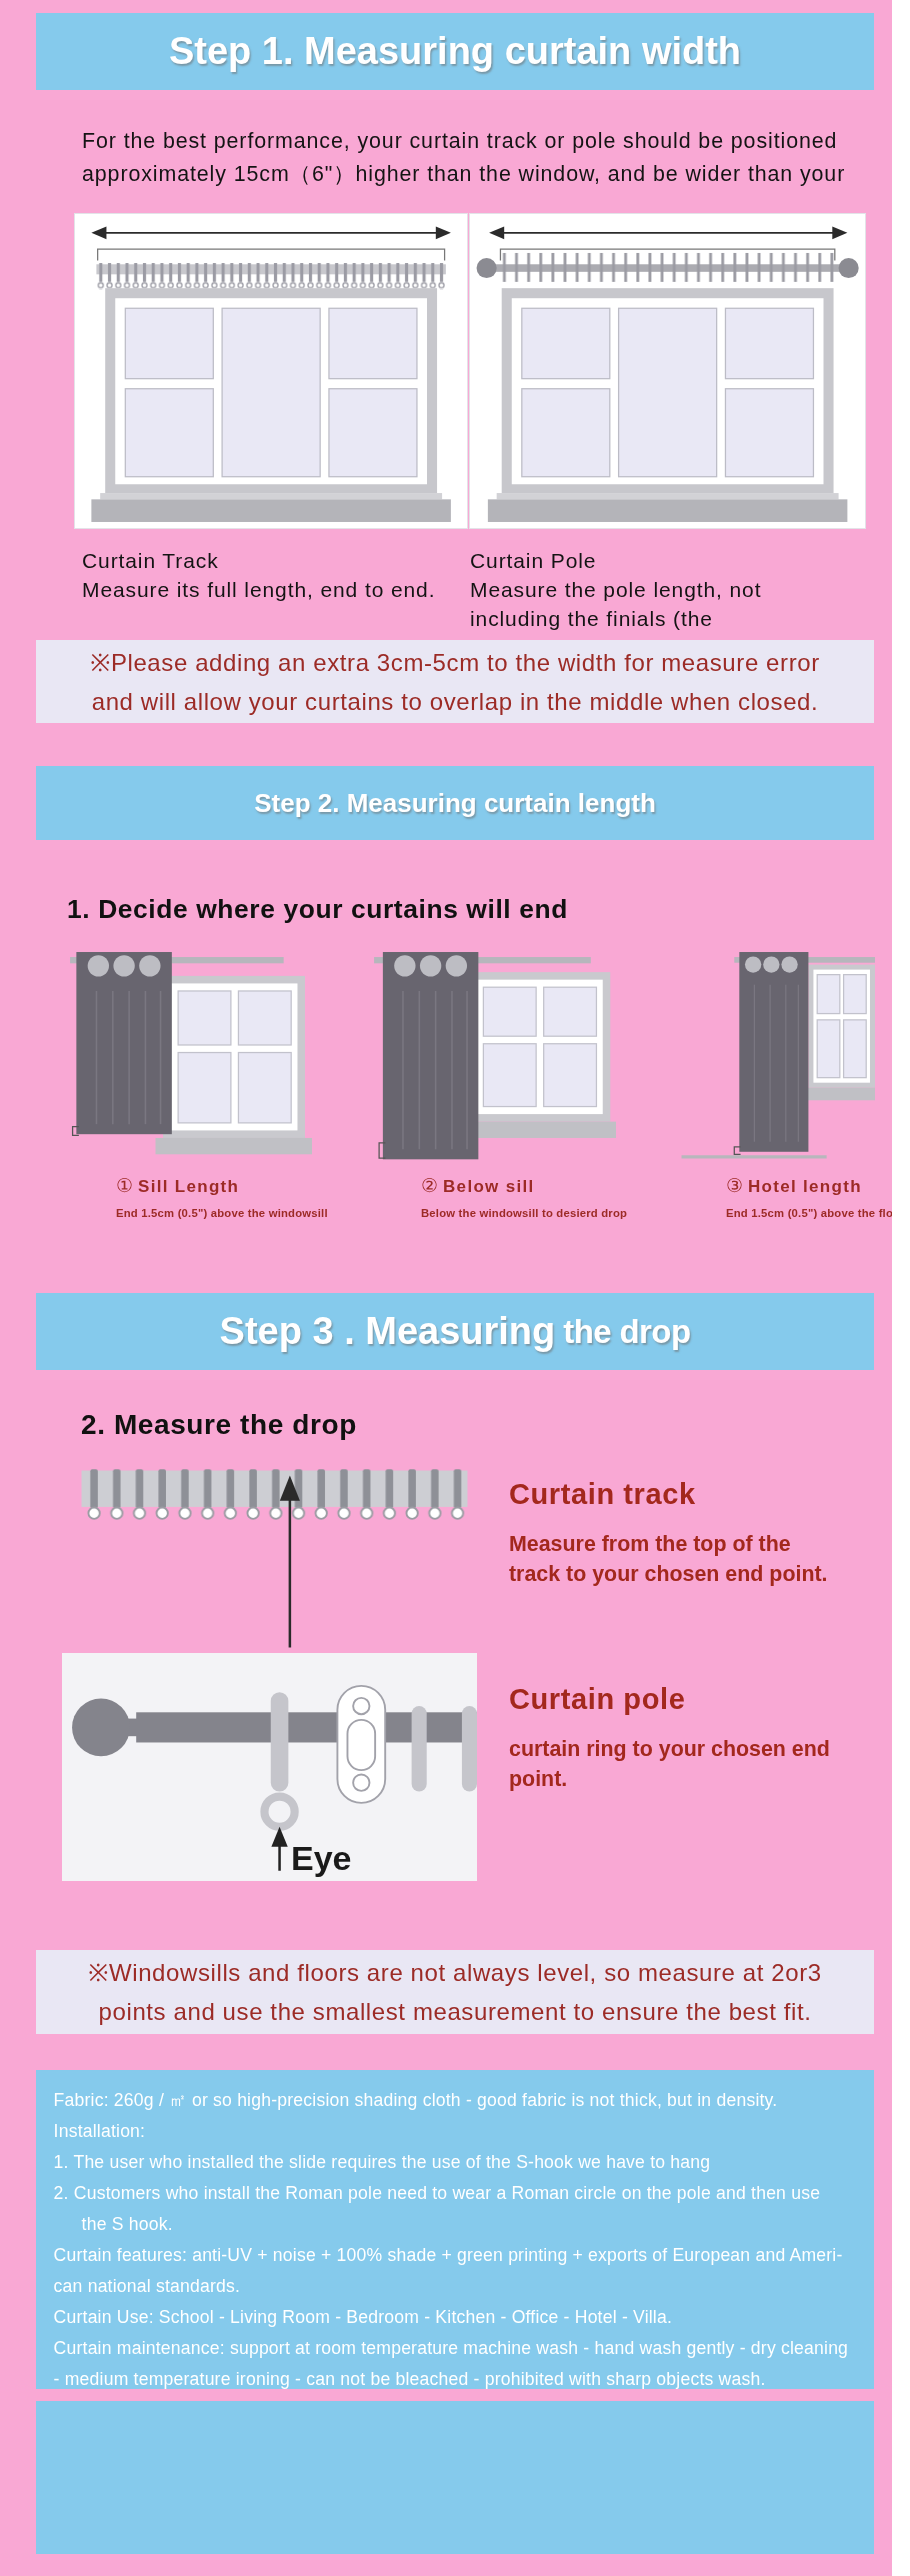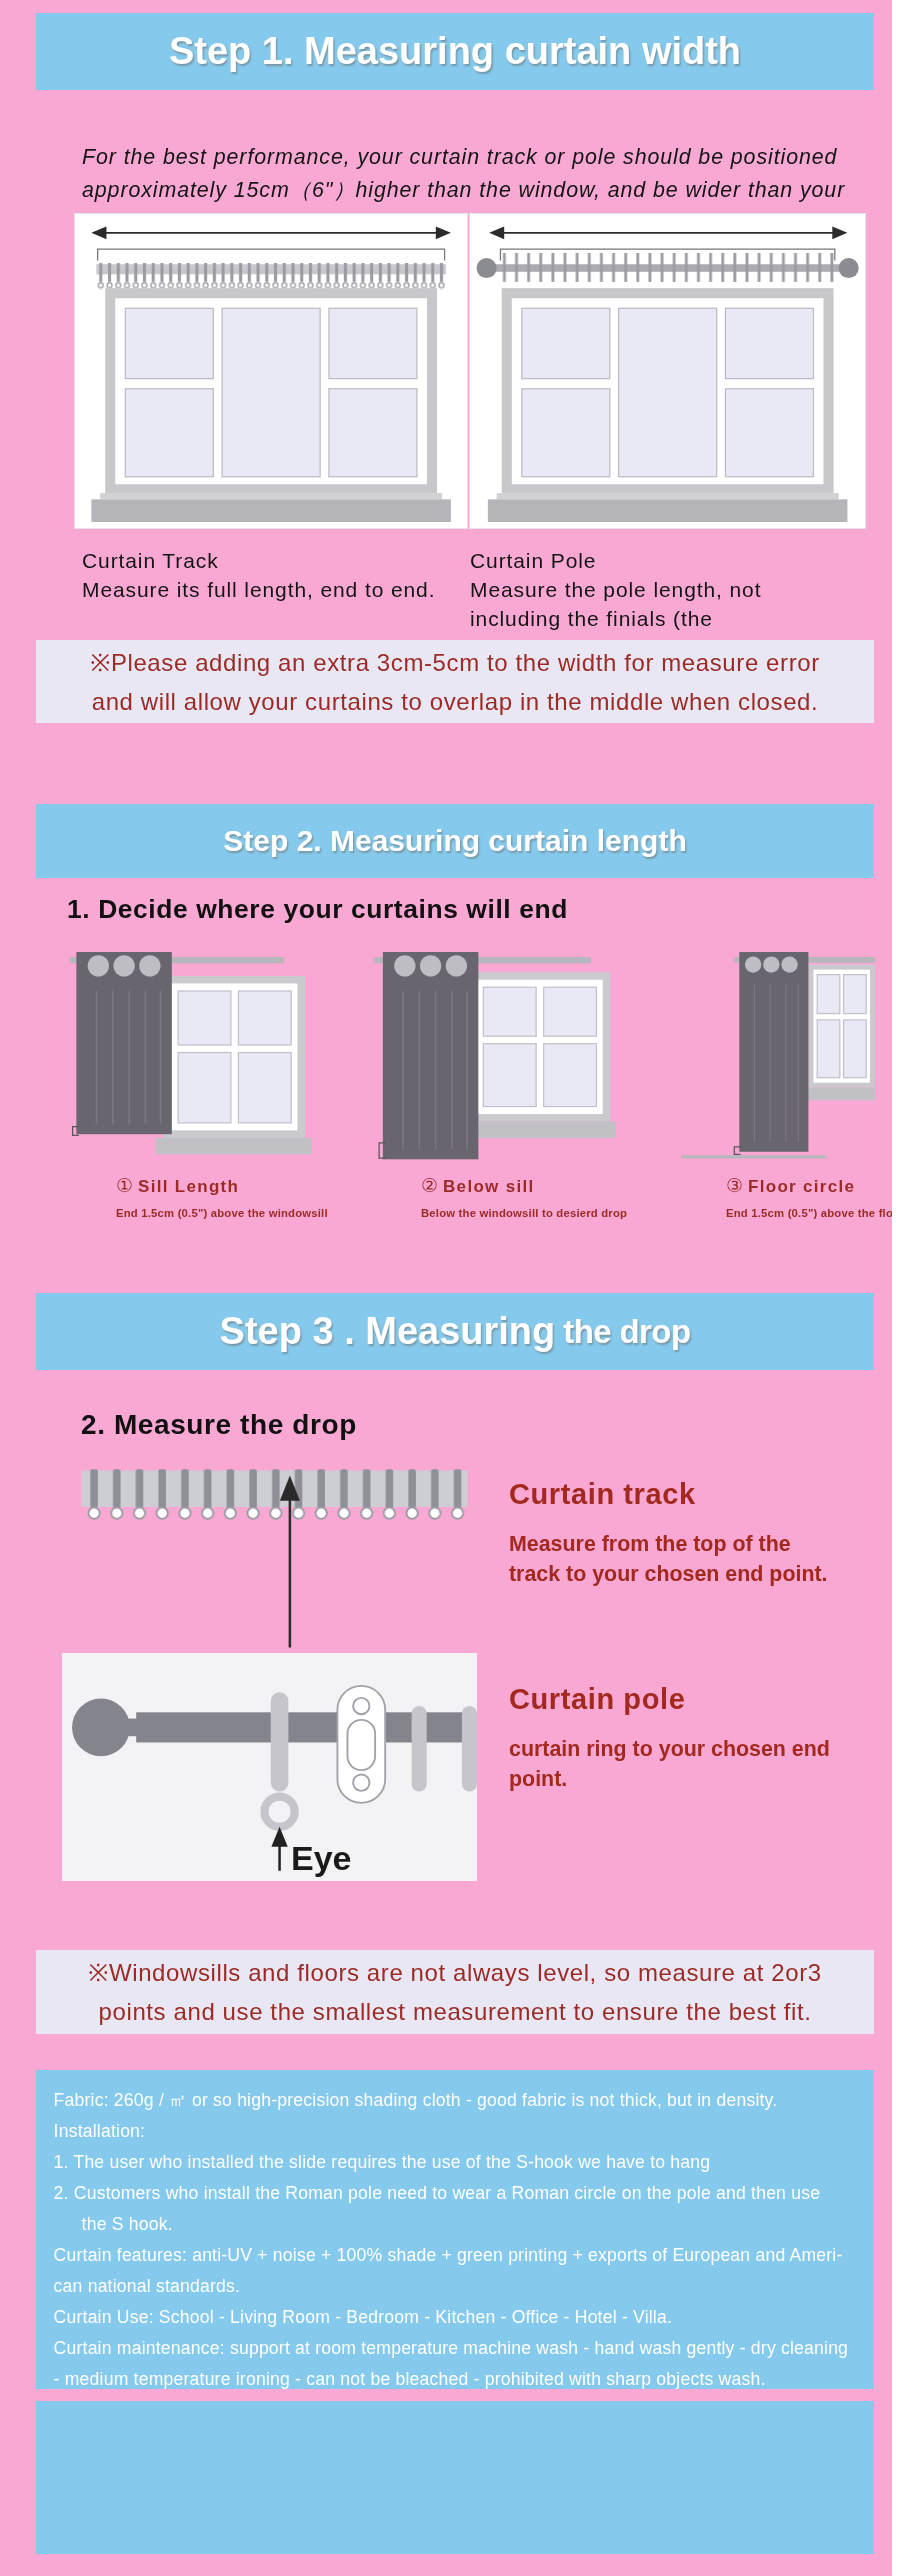--- a/index.html
+++ b/index.html
@@ -4,27 +4,27 @@
 <style>
   html,body{margin:0;padding:0;background:#fff;}
   .page{position:relative;width:892px;height:2576px;background:#f9a8d4;
         font-family:"Liberation Sans",sans-serif;overflow:hidden;}
 
   
   .banner{position:absolute;left:36px;width:838px;background:#85caec;color:#ffffff;
           display:flex;align-items:center;justify-content:center;font-weight:bold;
           text-shadow:1.3px 1.9px 1.9px rgba(110,110,110,.55);}
   #banner1{top:13.2px;height:77px;font-size:38px;}
-  #banner2{top:804px;height:74px;font-size:30px;}
+  #banner2{top:766px;height:74px;font-size:26px;}
   #banner3{top:1293px;height:77px;font-size:38px;}
   #banner3 .part2{font-size:33px;margin-left:8px;letter-spacing:-0.6px;}
 
   
-  .intro{position:absolute;top:141px;left:82px;color:#141414;font-size:21.4px;
-         letter-spacing:0.9px;line-height:33px;white-space:nowrap;font-style:italic;}
+  .intro{position:absolute;top:125px;left:82px;color:#141414;font-size:21.4px;
+         letter-spacing:0.9px;line-height:33px;white-space:nowrap;}
 
   
   .panel{position:absolute;background:#fff;border:0.6px solid #e3e3e8;}
   #panel-track{top:213px;left:74px;width:392px;height:314px;}
   #panel-pole{top:213px;left:469px;width:395px;height:314px;}
 
   
   .cap{position:absolute;top:546px;color:#141414;font-size:21px;letter-spacing:0.9px;
        line-height:29px;white-space:nowrap;}
   #cap-track{left:82px;} #cap-pole{left:470px;}
@@ -280,21 +280,21 @@
     <div class="d">End 1.5cm (0.5") above the windowsill</div>
   </div>
   <div class="cap2" id="cap2b">
     <div class="t">
       <span class="num">②</span><span>Below sill</span>
     </div>
     <div class="d">Below the windowsill to desierd drop</div>
   </div>
   <div class="cap2" id="cap2c">
     <div class="t">
-      <span class="num">③</span><span>Floor circle</span>
+      <span class="num">③</span><span>Hotel length</span>
     </div>
     <div class="d">End 1.5cm (0.5") above the floor</div>
   </div>
 
   <div class="banner" id="banner3">
     <span>Step 3 . Measuring</span>
     <span class="part2">the drop</span>
   </div>
 
   <div class="h-black" id="h-drop">2. Measure the drop</div>

